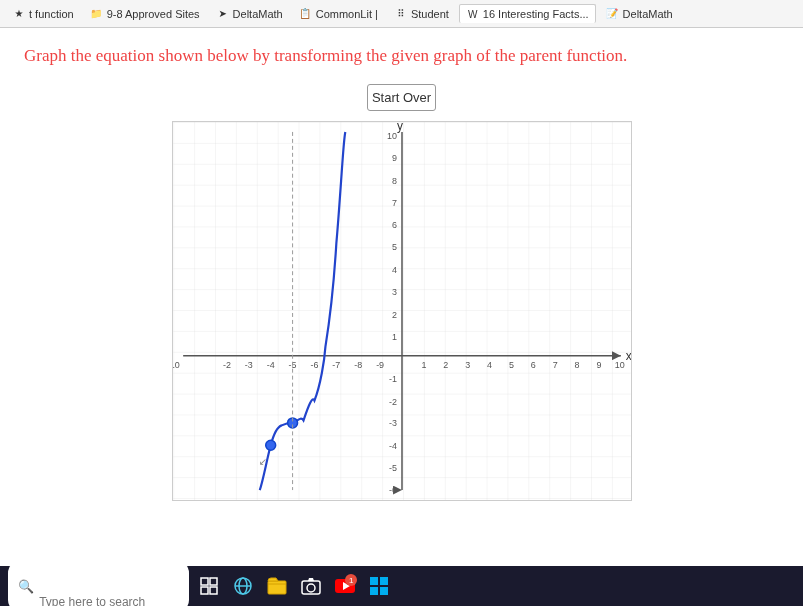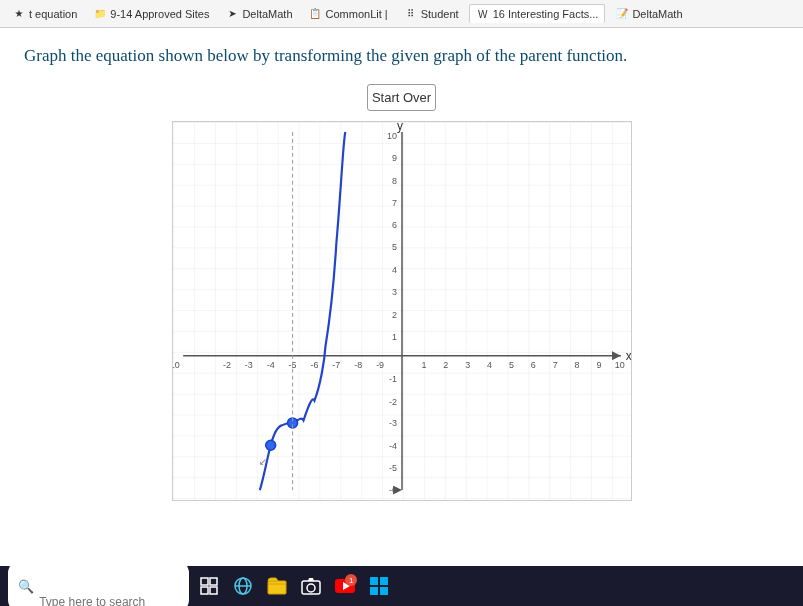--- a/index.html
+++ b/index.html
@@ -50,21 +50,21 @@
     
     .main-content {
       background: white;
       padding: 16px 24px;
       height: calc(100% - 28px - 40px);
       overflow-y: auto;
     }
 
     .problem-instruction {
       font-size: 17px;
-      color: #0c4a6e;
+      color: #ef4444;
       line-height: 1.4;
       margin-bottom: 16px;
       font-family: Georgia, serif;
     }
 
     .equation-display {
       text-align: center;
       font-size: 26px;
       font-family: Georgia, serif;
       margin-bottom: 14px;
@@ -148,25 +148,25 @@
       align-items: center;
       justify-content: center;
     }
   </style>
 </head>
 <body>
 
 <div class="taskbar">
   <div class="taskbar-item">
     <span class="taskbar-icon">★</span>
-    <span>t equation</span>
+    <span>t function</span>
   </div>
   <div class="taskbar-item">
     <span class="taskbar-icon">📁</span>
-    <span>9-14 Approved Sites</span>
+    <span>9-8 Approved Sites</span>
   </div>
   <div class="taskbar-item">
     <span class="taskbar-icon">➤</span>
     <span>DeltaMath</span>
   </div>
   <div class="taskbar-item">
     <span class="taskbar-icon">📋</span>
     <span>CommonLit |</span>
   </div>
   <div class="taskbar-item">

